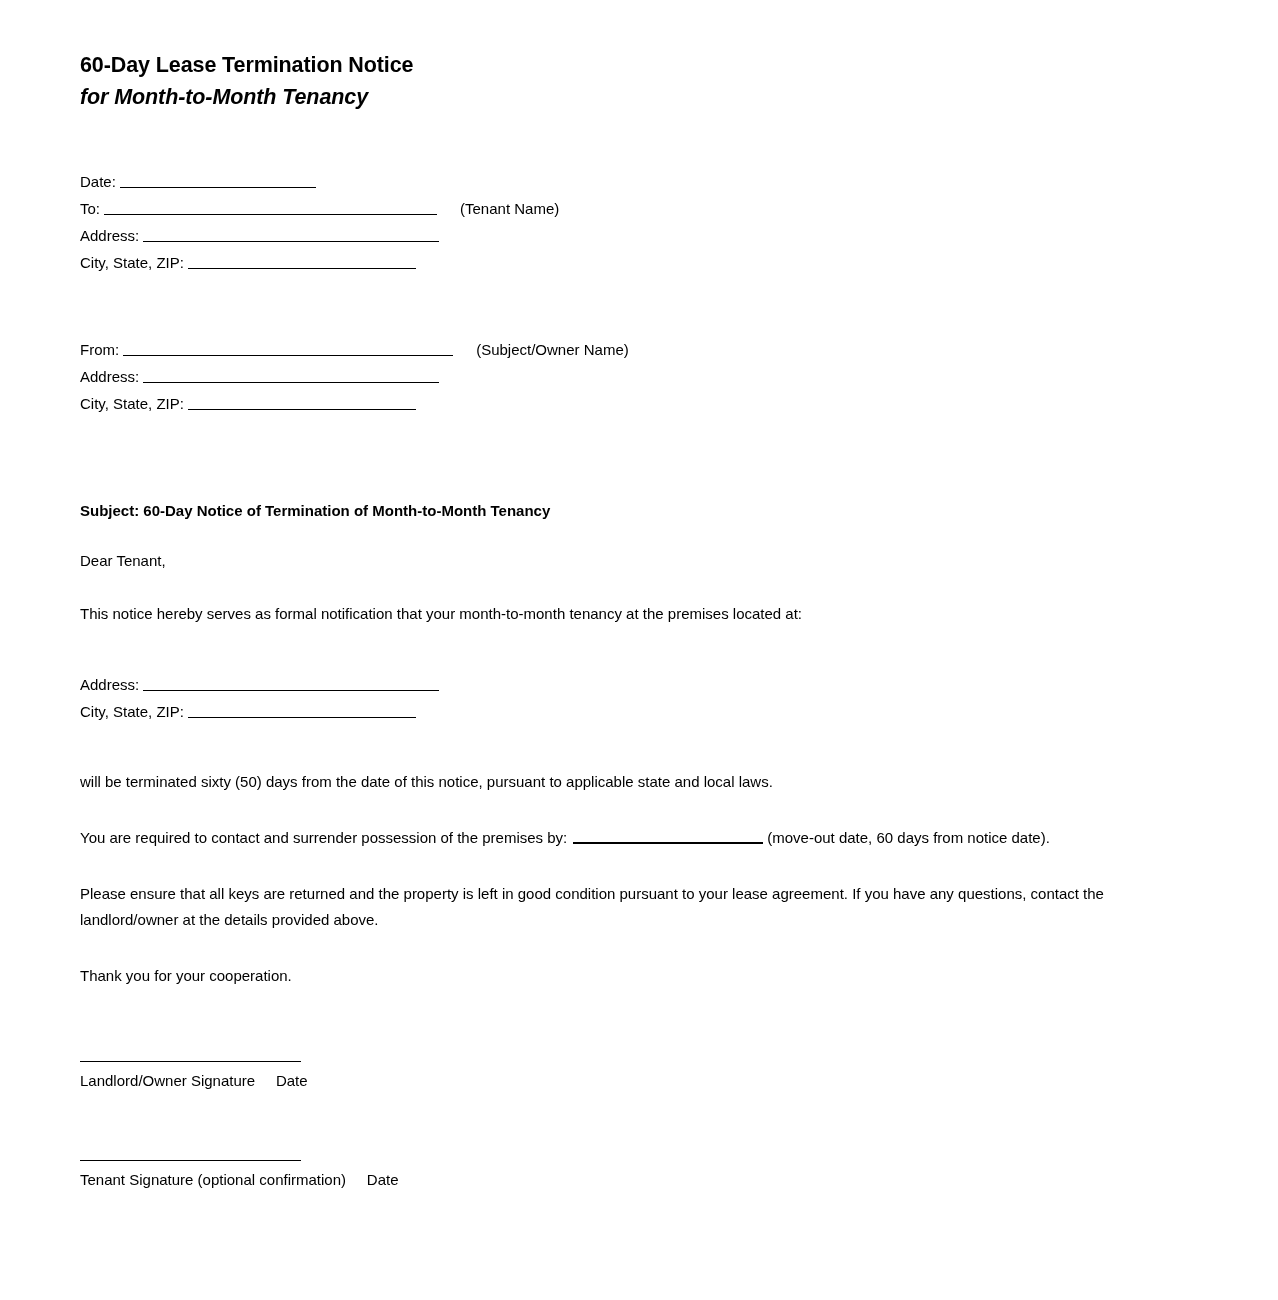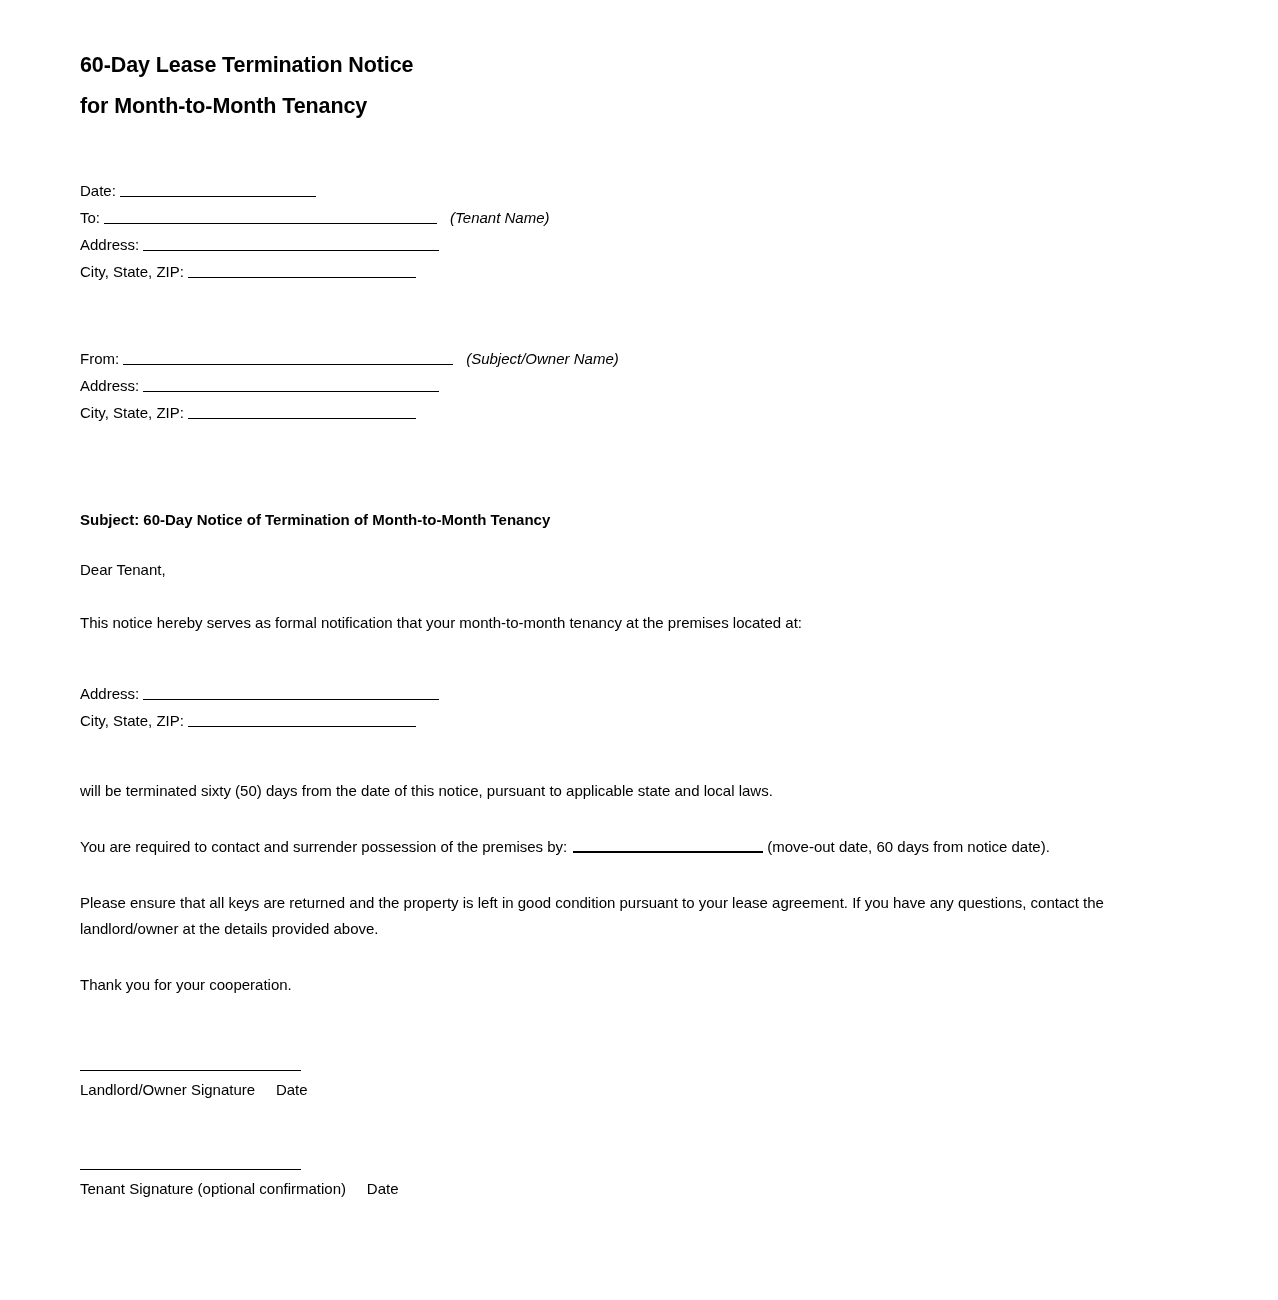--- a/index.html
+++ b/index.html
@@ -37,21 +37,22 @@
     font-size: 21.5px;
     font-weight: bold;
     line-height: 1.0;
     letter-spacing: -0.1px;
     margin: 0;
   }
   .doc-title .title-line {
     display: block;
   }
   .doc-title .title-line + .title-line {
-    margin-top: 19px;
+    margin-top: 10px;
+    font-style: italic;
   }
 
   
   .field-block {
     font-size: 15px;
     line-height: 27px;
   }
   .field-row {
     white-space: nowrap;
     display: block;
@@ -67,22 +68,21 @@
     height: 13px;
     margin: 0 1px -1px 4px;
   }
   .blank.b-date   { width: 196px; }
   .blank.b-name   { width: 333px; }
   .blank.b-addr   { width: 296px; }
   .blank.b-city   { width: 228px; }
   .blank.b-from   { width: 330px; }
   .field-suffix {
     display: inline;
-    margin-left: 12px;
-    font-style: italic;
+    margin-left: 22px;
   }
 
   
   .gap-lg { height: 60px; }
   .gap-md { height: 44px; }
   .gap-sm { height: 30px; }
 
   
   .subject-line {
     font-size: 15px;

